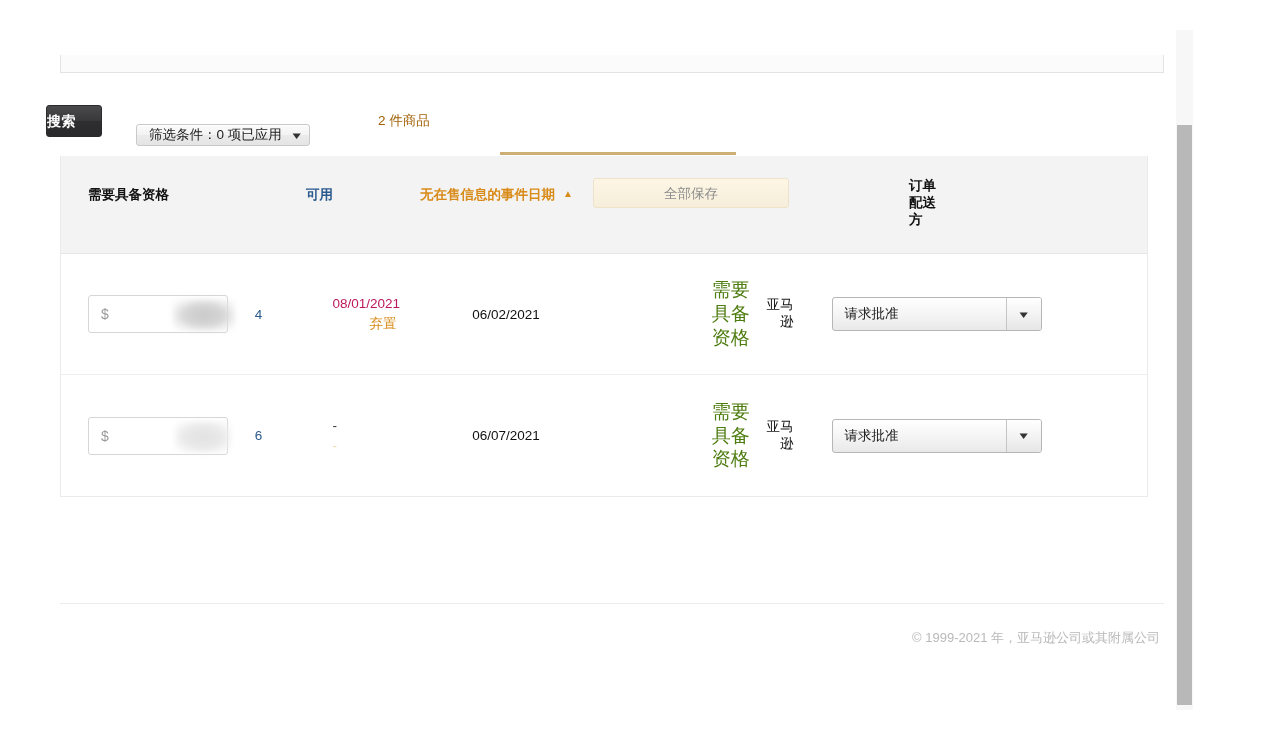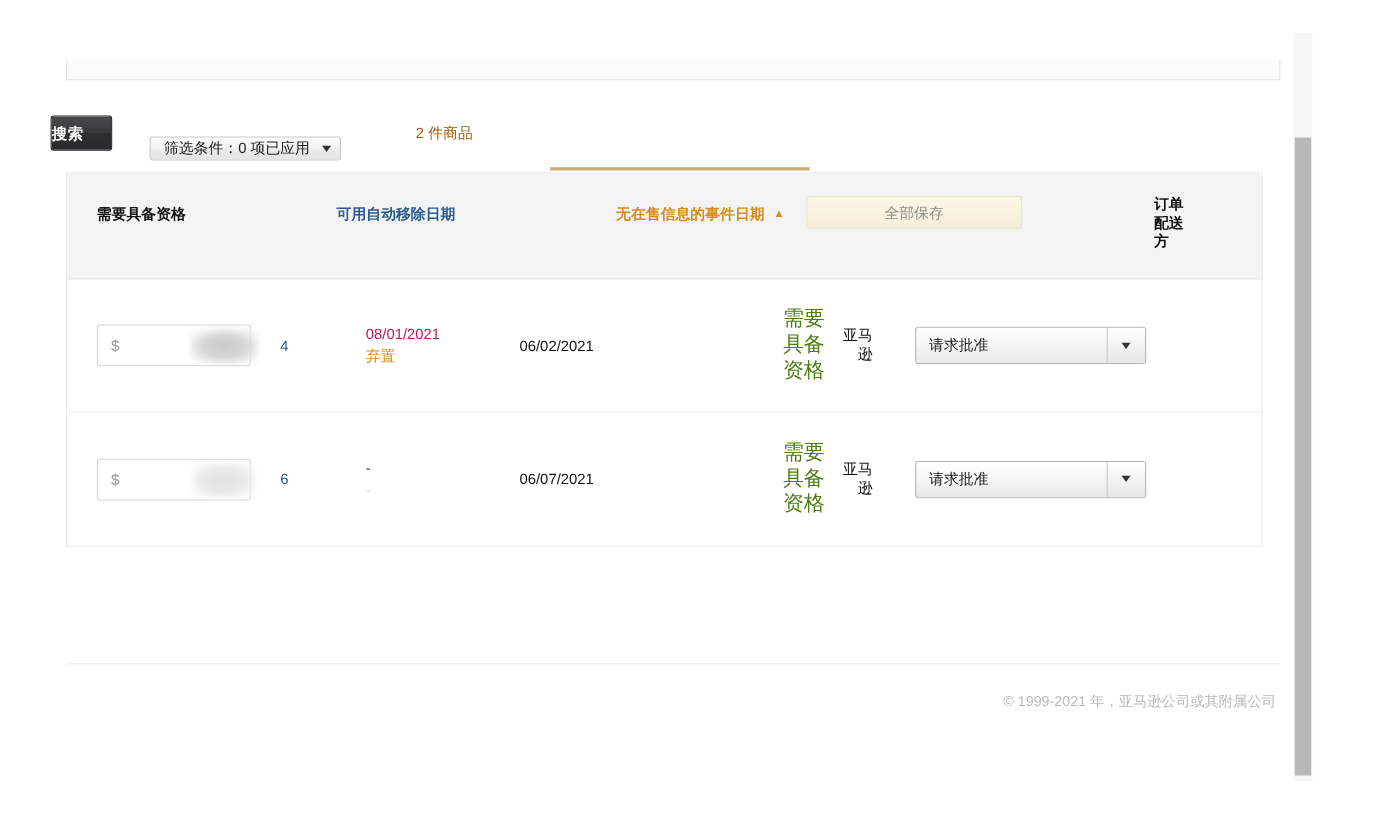--- a/index.html
+++ b/index.html
@@ -234,21 +234,21 @@
     filter: blur(2.5px);
     border-radius: 6px;
   }
   .redact.soft {
     background: radial-gradient(ellipse at center, #e2e2e2 0%, #e9e9e9 48%, rgba(240,240,240,0.6) 74%, rgba(255,255,255,0) 100%);
     width: 56px;
     right: -4px;
   }
 
   .autorem .date-main { color: #be185d; }
-  .autorem .status { color: #d98b19; }
+  .autorem .status { color: #d98b19; margin-left: 37px; }
   .autorem .dash-main { color: #333333; }
   .autorem .dash-sub  { color: #e8d9b0; }
 
   .reason-link {
     color: #4d7c0f;
     font-size: 19px;
     line-height: 1.25;
     width: 2.2em;
     word-break: break-all;
     cursor: pointer;
@@ -349,21 +349,20 @@
 
   <div id="sort-rule"></div>
 
   <div id="results-table">
 
     <div class="thead">
       <div class="th price">需要具备资格</div>
 
       <div class="th avail">可用</div>
 
-      <div class="th autorem">自动移除日期</div>
 
       <div class="th eventdt">
         <span>无在售信息的事件日期</span><span class="sort-arrow">▲</span>
       </div>
 
 
       <div class="th saveall">
         <div id="save-all-button">全部保存</div>
       </div>
 

